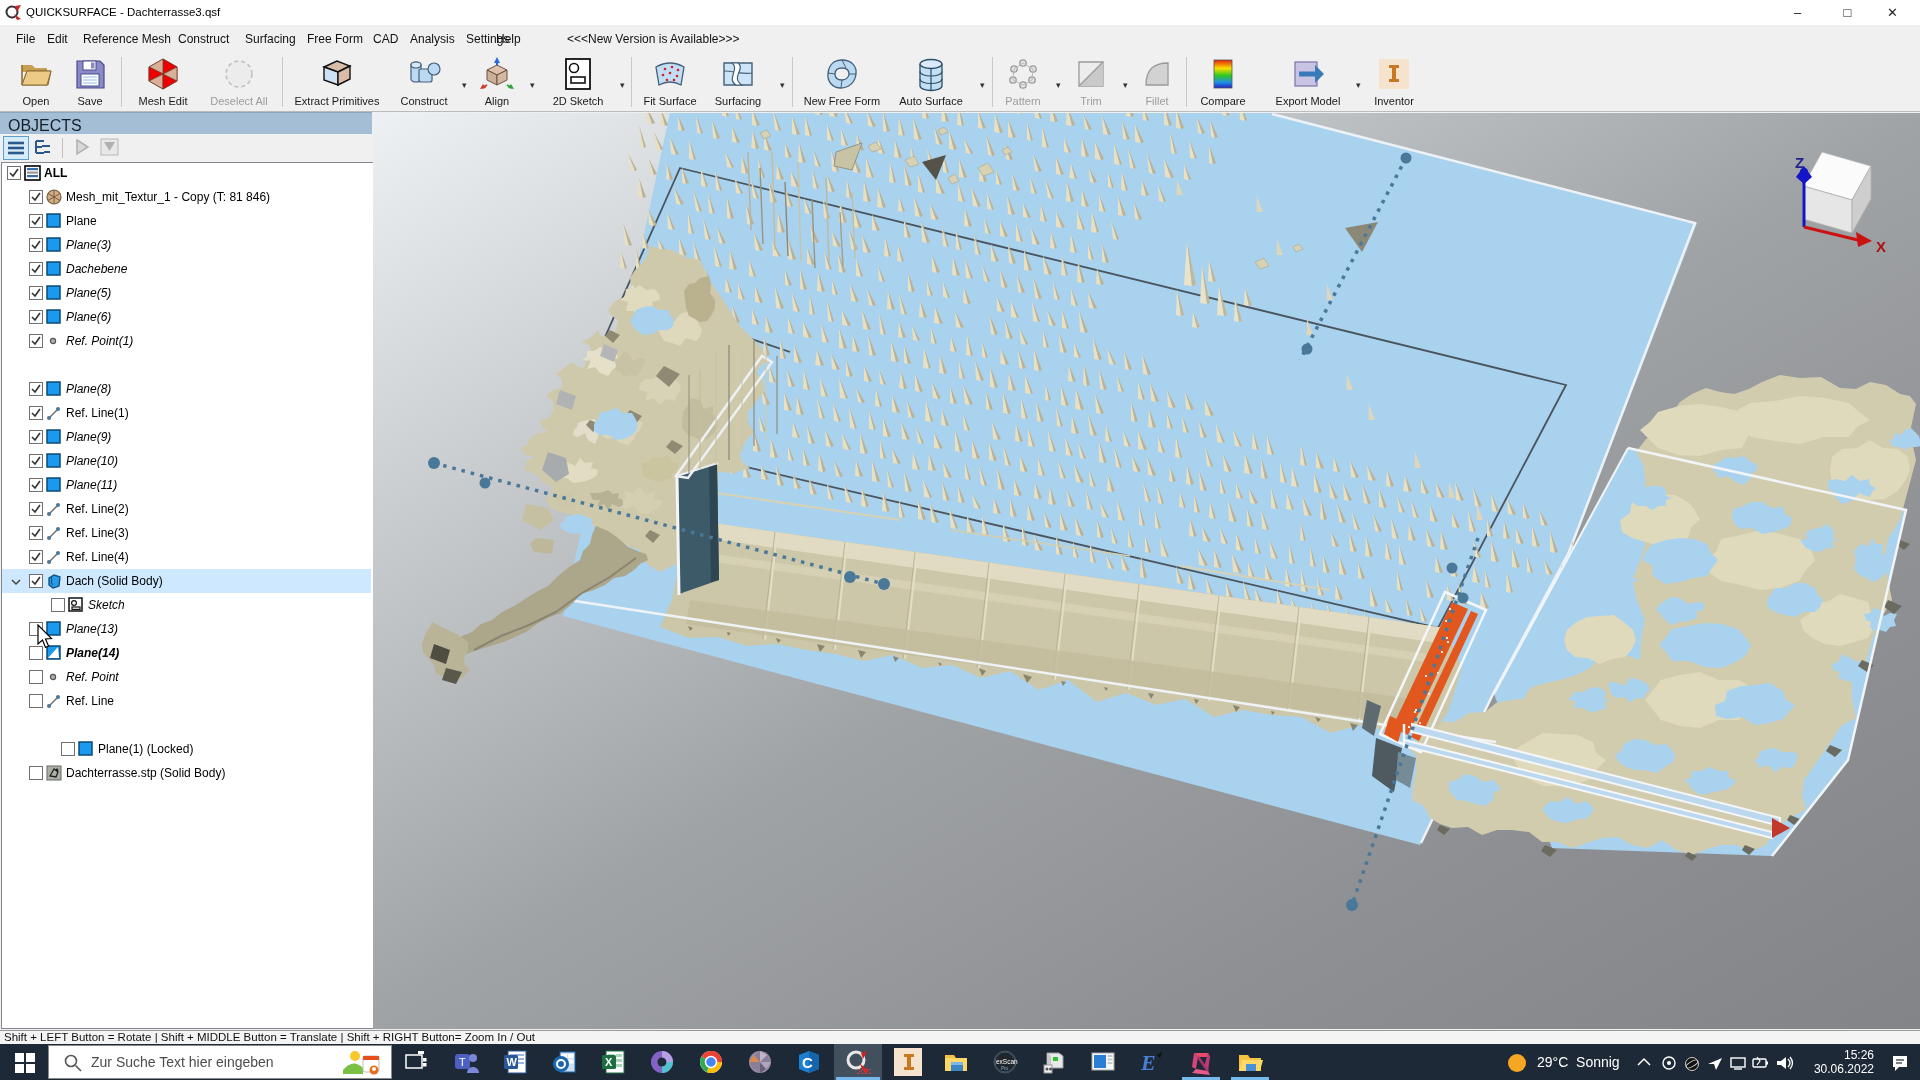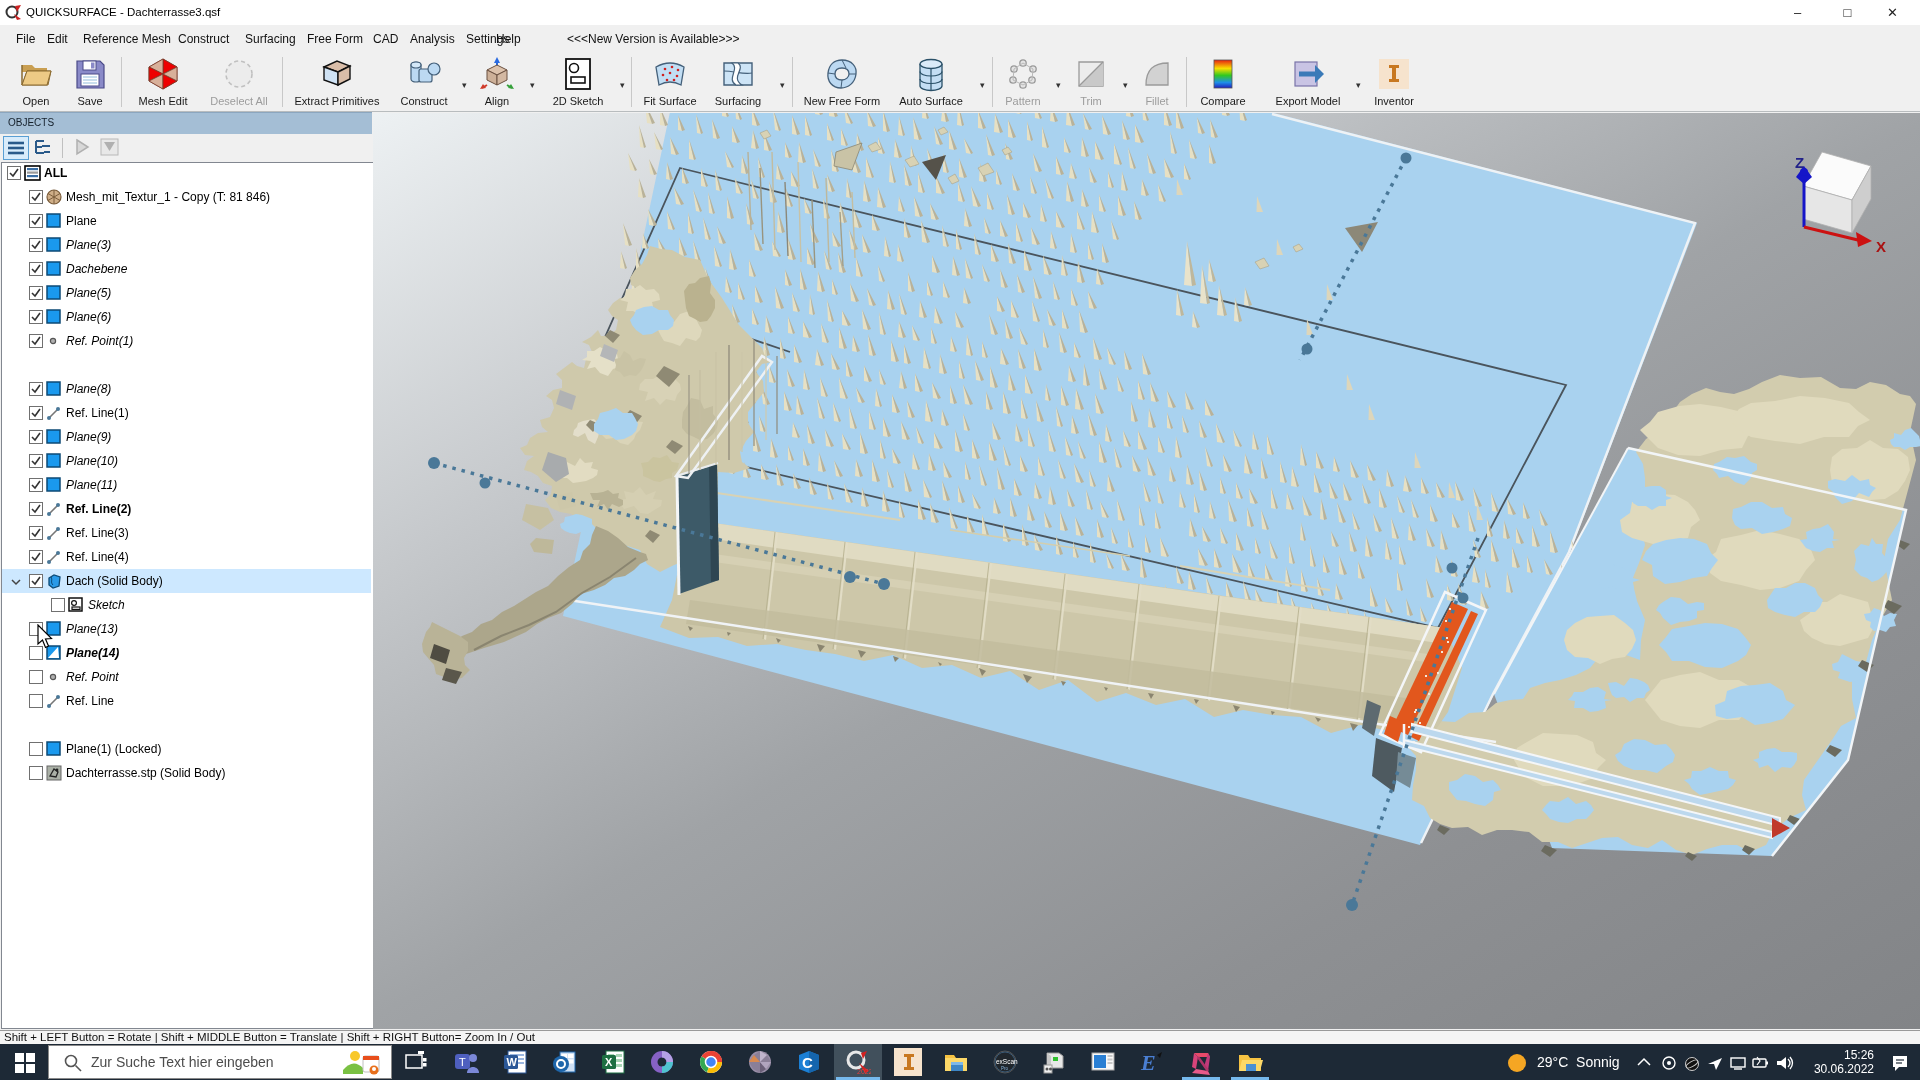--- a/index.html
+++ b/index.html
@@ -9,21 +9,21 @@
 #menubar{position:absolute;left:0;top:25px;width:1920px;height:27px;background:#f0f0f0}
 #menubar span{position:absolute;top:7px;font-size:12px;color:#111}
 #toolbar{position:absolute;left:0;top:52px;width:1920px;height:60px;background:#f0f0f0;border-bottom:1px solid #b8bcbe}
 .tbi{position:absolute;top:5px;text-align:center}
 .tbi svg{display:block;margin:0 auto}
 .tbl{position:absolute;font-size:11px;color:#1a1a1a;text-align:center;top:43px;white-space:nowrap;transform:translateX(-50%)}
 .tbl.gray{color:#9c9c9c}
 .tsep{position:absolute;top:5px;width:1px;height:50px;background:#c8c8c8}
 .darr{position:absolute;top:28px;font-size:9px;color:#333}
 #objhdr{position:absolute;left:0;top:112px;width:372px;height:22px;background:#a4bed5;border-top:1px solid #8ba6bf}
-#objhdr span{position:absolute;left:8px;top:4px;font-size:10px;color:#15202b}
+#objhdr span{position:absolute;left:8px;top:4px;font-size:16px;color:#15202b}
 #tree{position:absolute;left:1px;top:162px;width:446px;height:867px;background:#fff;border:1px solid #828790}
 .trow{position:absolute;height:24px;width:369px;font-size:12px;color:#000;white-space:nowrap}
 .trow .cb{position:absolute;top:5px;width:14px;height:14px;background:#fff;border:1px solid #707070}
 .trow .icon{position:absolute;top:4px}
 .trow .txt{position:absolute;top:5px}
 .ital{font-style:italic}
 #viewport{position:absolute;left:373px;top:113px;width:1547px;height:916px;background:linear-gradient(150deg,#edf1f3 0%,#c6c9cc 25%,#a0a3a6 50%,#8e9093 75%,#828487 100%)}
 #statusbar{position:absolute;left:0;top:1030px;width:1920px;height:14px;background:#f4f4f4;font-size:11.5px;color:#111;border-top:1px solid #999}
 #statusbar span{position:absolute;left:4px;top:0px}
 #taskbar{position:absolute;left:0;top:1044px;width:1920px;height:36px;background:#1d2936}
@@ -437,21 +437,21 @@
       <span class="cb" style="left:27px">
         <svg width="12" height="12" viewBox="0 0 12 12" style="position:absolute;left:0;top:0">
           <path d="M2,6l3,3 5-7" fill="none" stroke="#333" stroke-width="1.6"></path>
         </svg>
       </span>
       <span class="icon" style="left:44px"><svg width="16" height="16" viewBox="0 0 16 16">
           <line x1="3" y1="13" x2="12" y2="4" stroke="#777" stroke-width="1.6"></line>
           <circle cx="3" cy="13" r="2" fill="#4a7898"></circle>
           <circle cx="12" cy="4" r="2" fill="#4a7898"></circle>
         </svg></span>
-      <span class="txt" style="left:64px;font-weight:bold">Ref. Line(2)</span>
+      <span class="txt" style="left:64px;font-weight:normal">Ref. Line(2)</span>
     </div>
     <div class="trow" style="top:358px;">
       <span class="cb" style="left:27px">
         <svg width="12" height="12" viewBox="0 0 12 12" style="position:absolute;left:0;top:0">
           <path d="M2,6l3,3 5-7" fill="none" stroke="#333" stroke-width="1.6"></path>
         </svg>
       </span>
       <span class="icon" style="left:44px"><svg width="16" height="16" viewBox="0 0 16 16">
           <line x1="3" y1="13" x2="12" y2="4" stroke="#777" stroke-width="1.6"></line>
           <circle cx="3" cy="13" r="2" fill="#4a7898"></circle>
@@ -520,21 +520,21 @@
     </div>
     <div class="trow" style="top:526px;">
       <span class="cb" style="left:27px"></span>
       <span class="icon" style="left:44px"><svg width="16" height="16" viewBox="0 0 16 16">
           <line x1="3" y1="13" x2="12" y2="4" stroke="#777" stroke-width="1.6"></line>
           <circle cx="3" cy="13" r="2" fill="#4a7898"></circle>
           <circle cx="12" cy="4" r="2" fill="#4a7898"></circle>
         </svg></span>
       <span class="txt" style="left:64px;font-weight:normal">Ref. Line</span>
     </div>
-    <div class="trow" style="top:574px;">
+    <div class="trow" style="top:574px;margin-left:32px;">
       <span class="cb" style="left:27px"></span>
       <span class="icon" style="left:44px"><svg width="15" height="15" viewBox="0 0 15 15">
           <rect x="1" y="1" width="13" height="13" fill="#1a99ee" stroke="#0d4a75" stroke-width="1.5"></rect>
         </svg></span>
       <span class="txt" style="left:64px;font-weight:normal">Plane(1) (Locked)</span>
     </div>
     <div class="trow" style="top:598px;">
       <span class="cb" style="left:27px"></span>
       <span class="icon" style="left:44px"><svg width="16" height="16" viewBox="0 0 16 16">
           <rect x="1" y="1" width="14" height="14" fill="#aab0a6" stroke="#666" stroke-width="1"></rect>

